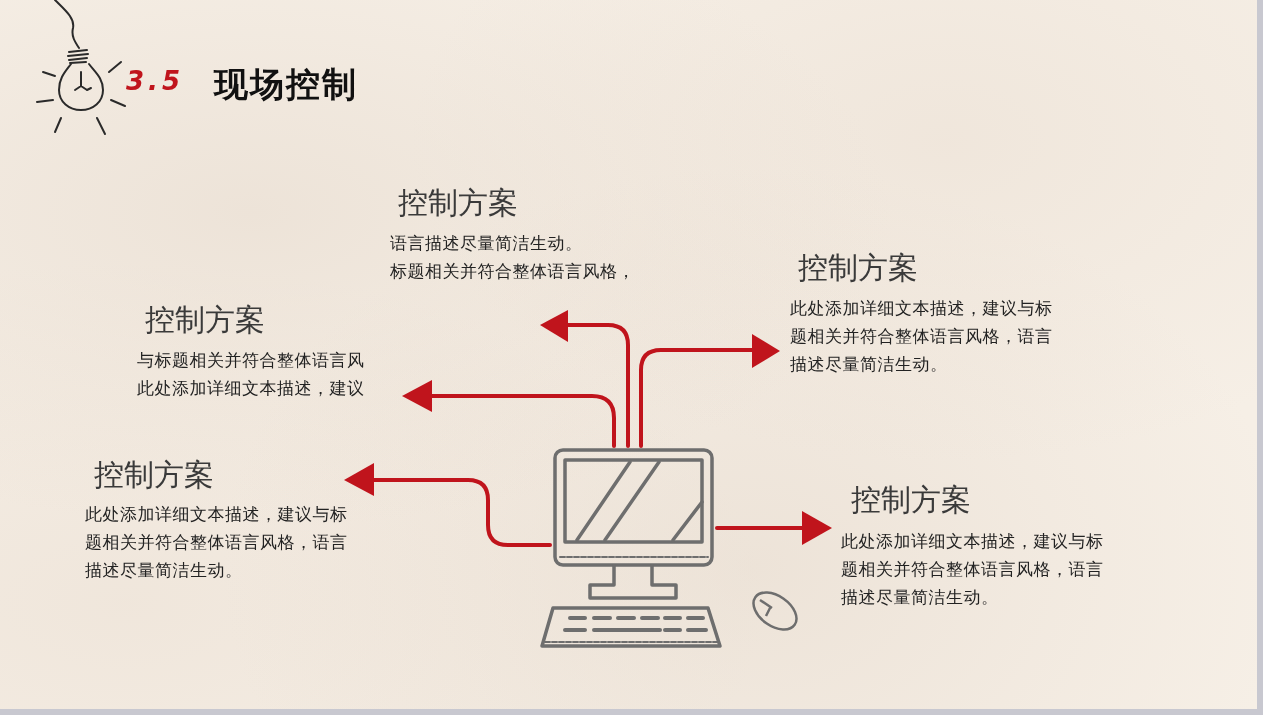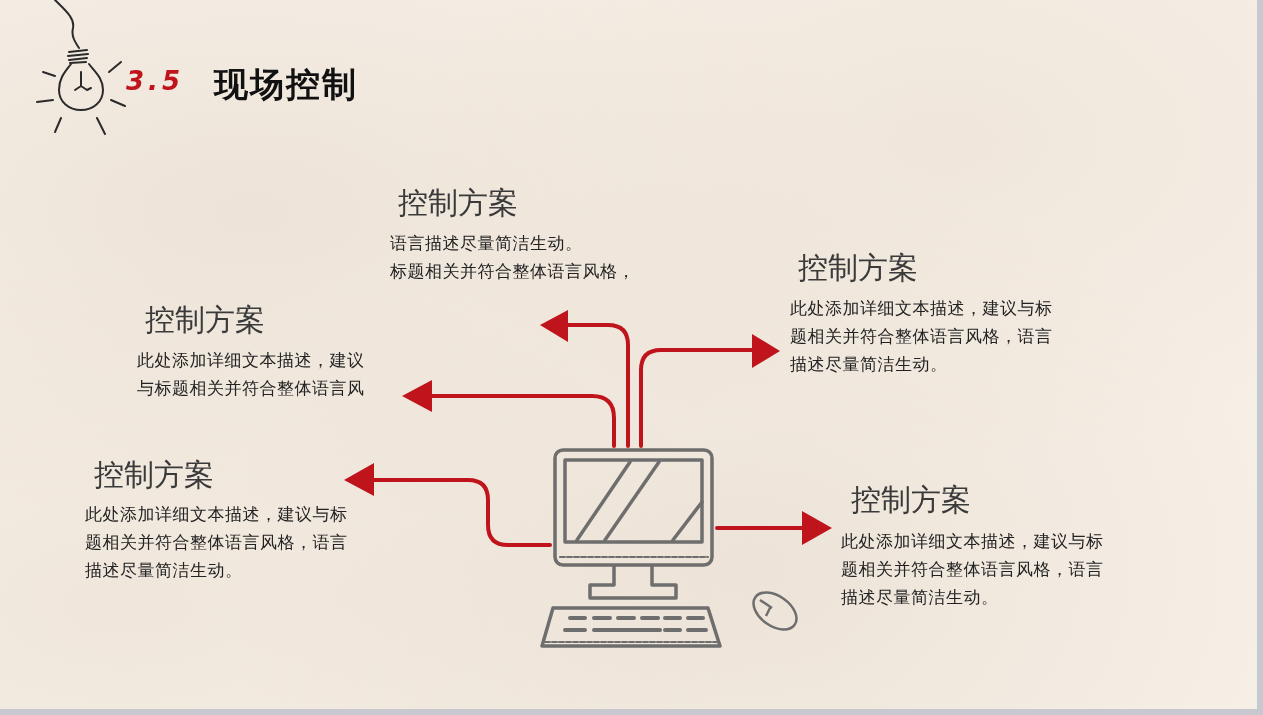--- a/index.html
+++ b/index.html
@@ -113,22 +113,22 @@
 
   <div class="block-title" style="left:798px;top:248px;">控制方案</div>
   <div class="block-desc" style="left:790px;top:294px;">
     <div>此处添加详细文本描述，建议与标</div>
     <div>题相关并符合整体语言风格，语言</div>
     <div>描述尽量简洁生动。</div>
   </div>
 
   <div class="block-title" style="left:145px;top:300px;">控制方案</div>
   <div class="block-desc" style="left:137px;top:346px;">
+    <div>与标题相关并符合整体语言风</div>
     <div>此处添加详细文本描述，建议</div>
-    <div>与标题相关并符合整体语言风</div>
   </div>
 
   <div class="block-title" style="left:94px;top:455px;">控制方案</div>
   <div class="block-desc" style="left:85px;top:500px;">
     <div>此处添加详细文本描述，建议与标</div>
     <div>题相关并符合整体语言风格，语言</div>
     <div>描述尽量简洁生动。</div>
   </div>
 
   <div class="block-title" style="left:851px;top:480px;">控制方案</div>

